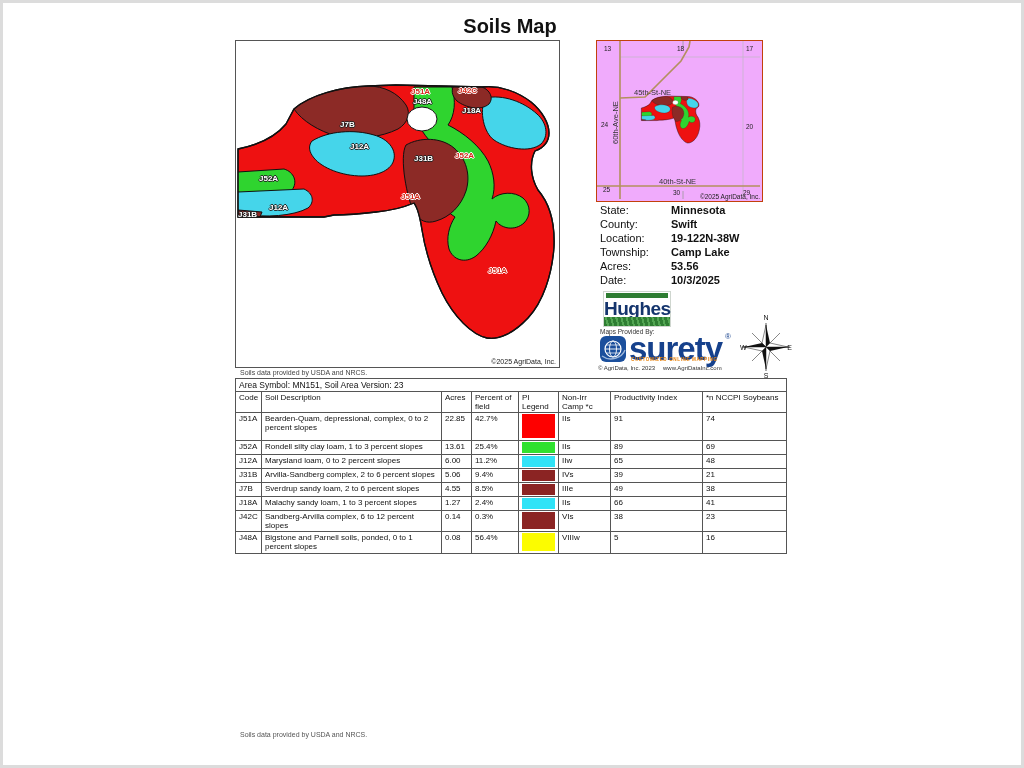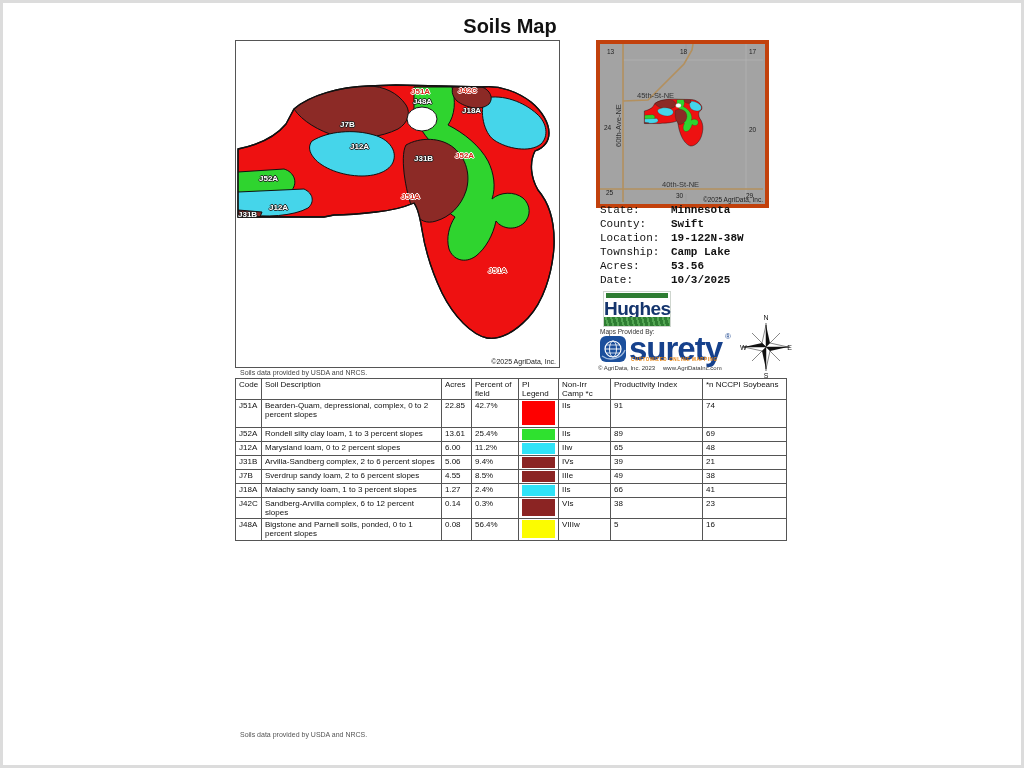--- a/index.html
+++ b/index.html
@@ -10,28 +10,28 @@
   .title{left:232px;top:12px;width:550px;text-align:center;font-size:20px;font-weight:bold;}
   
   .mainmap{left:232px;top:37px;width:323px;height:326px;border:1px solid #555;background:#fff;}
   .mainmap svg{position:absolute;left:0;top:0;}
   .map-copy{right:3px;bottom:2px;font-size:7px;color:#222;}
   .map-caption{left:237px;top:366px;font-size:7px;color:#444;}
   .map-label{position:absolute;font-size:8px;font-weight:bold;line-height:1;white-space:nowrap;}
   .map-label.light{color:#fff;text-shadow:1px 0 0 #222,-1px 0 0 #222,0 1px 0 #222,0 -1px 0 #222;}
   .map-label.red{color:#d52b1e;text-shadow:1px 0 0 #fff,-1px 0 0 #fff,0 1px 0 #fff,0 -1px 0 #fff;}
   
-  .locator{left:593px;top:37px;width:165px;height:160px;border:4px solid #c2410c;background:#a3a3a3;}
+  .locator{left:593px;top:37px;width:165px;height:160px;border:1px solid #c2410c;background:#f0abfc;}
   .loc-num{position:absolute;font-size:6.5px;color:#222;}
   .loc-copy{position:absolute;right:2px;bottom:1px;font-size:6.5px;color:#222;}
   .road-label{position:absolute;font-size:7.5px;color:#333;white-space:nowrap;}
   .road-label.vert{transform:rotate(-90deg);transform-origin:left top;}
   
   .info{left:597px;top:201px;width:170px;font-size:11px;}
-  .info-row{position:relative;height:14px;font-family:Liberation Mono, monospace;}
+  .info-row{position:relative;height:14px;}
   .info-label{position:absolute;left:0;top:0;}
   .info-value{position:absolute;left:71px;top:0;font-weight:bold;}
   
   .hughes{left:600px;top:288px;width:66px;height:34px;background:#fff;border:1px solid #cfd6cf;}
   .hughes .ribbon{position:absolute;left:2px;top:1px;width:62px;height:5px;background:#2e7d32;}
   .hughes .word{position:absolute;left:0;top:6px;width:66px;text-align:center;
                 font-size:19px;font-weight:bold;color:#15356d;letter-spacing:-0.5px;}
   .hughes .field{position:absolute;left:0px;bottom:0px;width:66px;height:9px;
                  background:repeating-linear-gradient(75deg,#2e7d32 0 3px,#53a653 3px 5px);}
   .mpb{left:597px;top:325px;font-size:6.5px;color:#333;}
@@ -229,20 +229,23 @@
         <col style="width:26px">
           <col style="width:180px">
           <col style="width:30px">
           <col style="width:47px">
         <col style="width:40px">
           <col style="width:52px">
           <col style="width:92px">
           <col style="width:84px">
       </colgroup>
       <tbody id="soil-tbody">
+          <tr class="areaband">
+            <td colspan="8">Area Symbol: MN151, Soil Area Version: 23</td>
+          </tr>
           <tr style="height: 16px;">
             <th>Code</th>
             <th>Soil Description</th>
             <th>Acres</th>
             <th>Percent of field</th>
             <th>PI Legend</th>
             <th>Non-Irr Camp *c</th>
             <th>Productivity Index</th>
             <th>*n NCCPI Soybeans</th>
           </tr>

